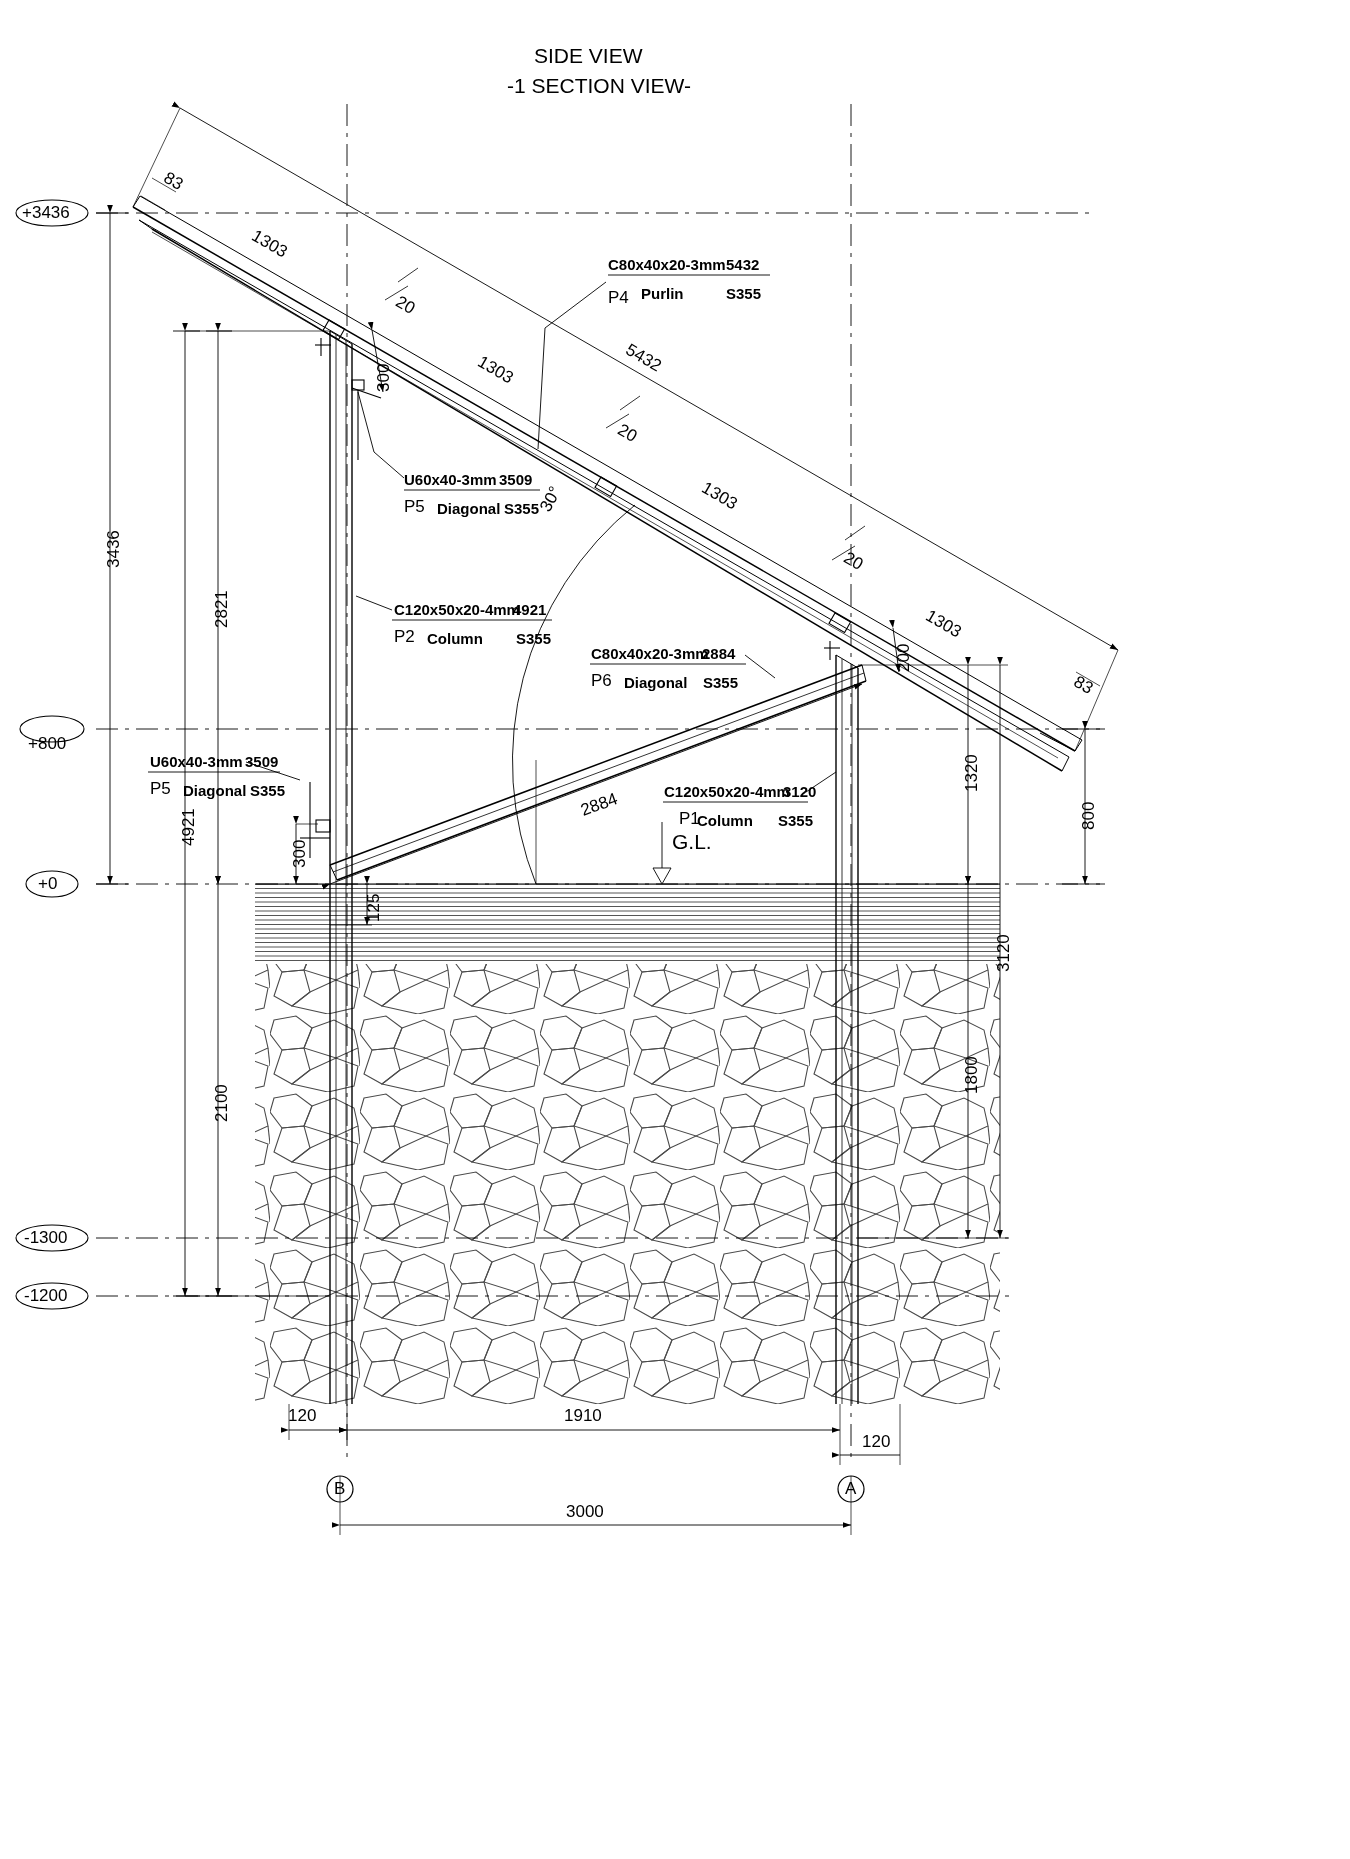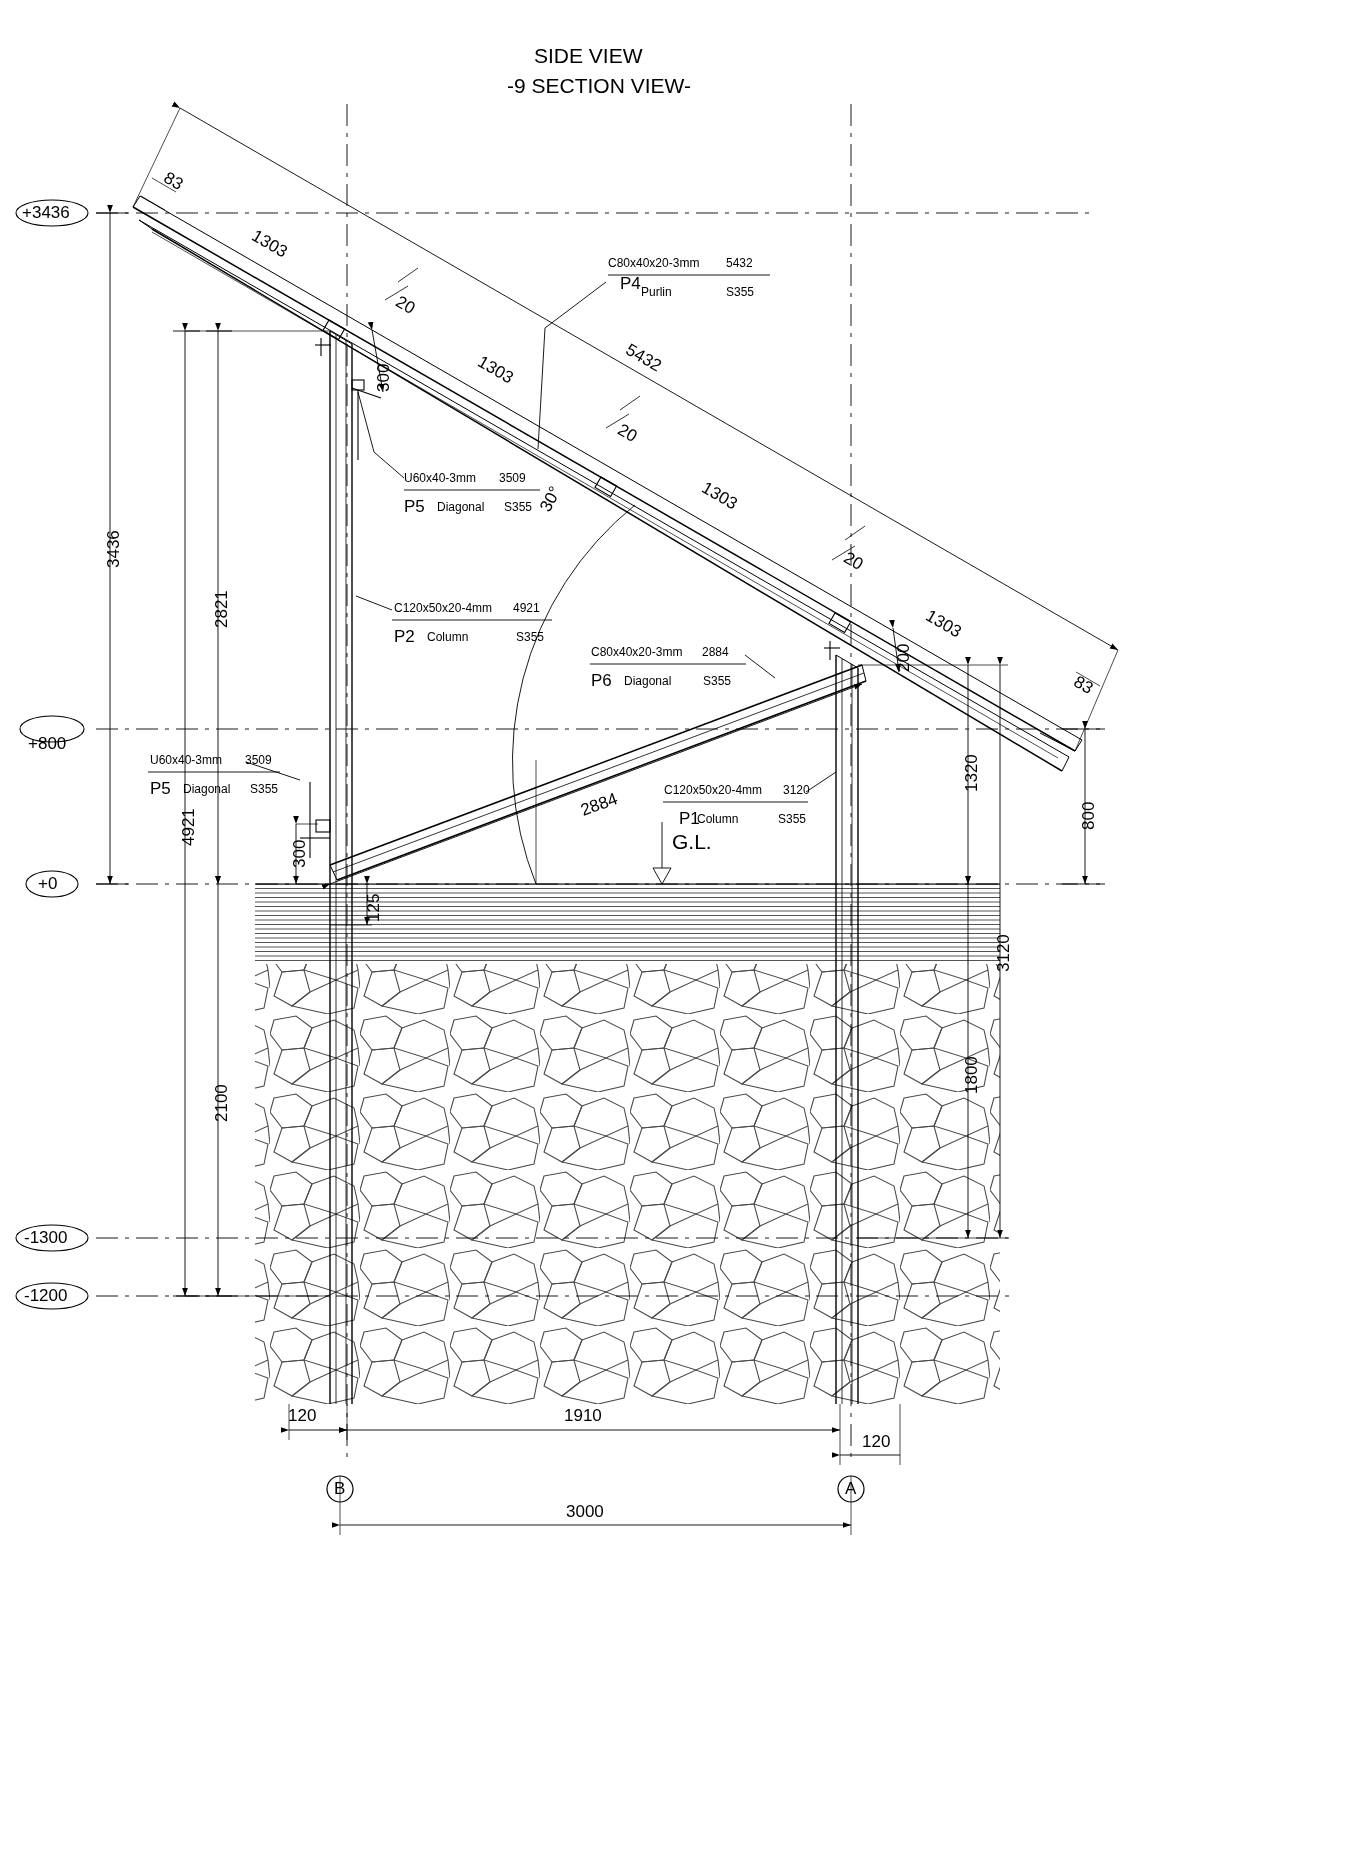--- a/index.html
+++ b/index.html
@@ -1,21 +1,21 @@
 <!DOCTYPE html>
 <html><head>
 <meta charset="utf-8">
 <style>
   html,body{margin:0;padding:0;background:#fff;}
   body{width:1350px;height:1859px;position:relative;font-family:"Liberation Sans",sans-serif;color:#000;overflow:hidden;}
   #sheet{position:absolute;left:0;top:0;width:1350px;height:1859px;border-radius:30px;}
   svg{position:absolute;left:0;top:0;}
   .t{position:absolute;white-space:nowrap;font-family:"Liberation Sans",sans-serif;font-size:17px;color:#000;}
   .title{font-size:21px;}
-  .sm{font-size:12px;}
+  .sm{font-size:15px;font-weight:bold;}
   .lv{font-size:17px;}
   .rot-d{transform-origin:0 0;}
 </style>
 </head>
 <body>
 
 <div id="sheet">
 
   <svg width="1350" height="1859" viewBox="0 0 1350 1859">
     <defs>
@@ -240,39 +240,39 @@
       <line x1="608" y1="275" x2="770" y2="275"></line>
       <line x1="404" y1="490" x2="540" y2="490"></line>
       <line x1="392" y1="620" x2="552" y2="620"></line>
       <line x1="590" y1="664" x2="746" y2="664"></line>
       <line x1="148" y1="772" x2="280" y2="772"></line>
       <line x1="663" y1="802" x2="808" y2="802"></line>
     </g>
   </svg>
 
   <div class="t title" style="left:534px;top:44px;">SIDE VIEW</div>
-  <div class="t title" style="left:507px;top:74px;">-9 SECTION VIEW-</div>
+  <div class="t title" style="left:507px;top:74px;">-1 SECTION VIEW-</div>
 
   <div class="t lv" style="left:22px;top:203px;">+3436</div>
   <div class="t lv" style="left:28px;top:734px;">+800</div>
   <div class="t lv" style="left:38px;top:874px;">+0</div>
   <div class="t lv" style="left:24px;top:1228px;">-1300</div>
   <div class="t lv" style="left:24px;top:1286px;">-1200</div>
 
   <div class="t" style="left:334px;top:1479px;">B</div>
   <div class="t" style="left:845px;top:1479px;">A</div>
 
   <div class="t" style="left:672px;top:830px;font-size:21px;">G.L.</div>
 
   <div class="t" style="left:536px;top:506px;transform:rotate(-62deg);transform-origin:0 0;">30°</div>
 
   <div>
     <div class="t sm" style="left:608px;top:256px;">C80x40x20-3mm</div>
     <div class="t sm" style="left:726px;top:256px;">5432</div>
-    <div class="t" style="left:608px;top:274px;margin-left:12px;">P4</div>
+    <div class="t" style="left:608px;top:288px;">P4</div>
     <div class="t sm" style="left:641px;top:285px;">Purlin</div>
     <div class="t sm" style="left:726px;top:285px;">S355</div>
   </div>
 
   <div>
     <div class="t sm" style="left:404px;top:471px;">U60x40-3mm</div>
     <div class="t sm" style="left:499px;top:471px;">3509</div>
     <div class="t" style="left:404px;top:497px;">P5</div>
     <div class="t sm" style="left:437px;top:500px;">Diagonal</div>
     <div class="t sm" style="left:504px;top:500px;">S355</div>

